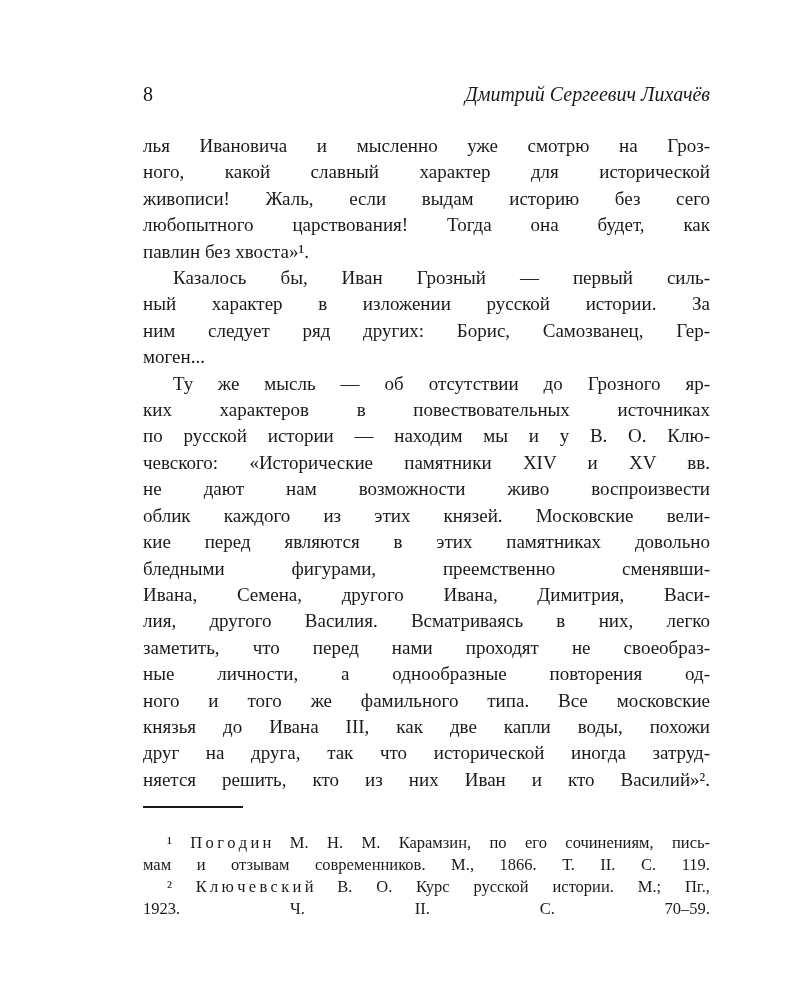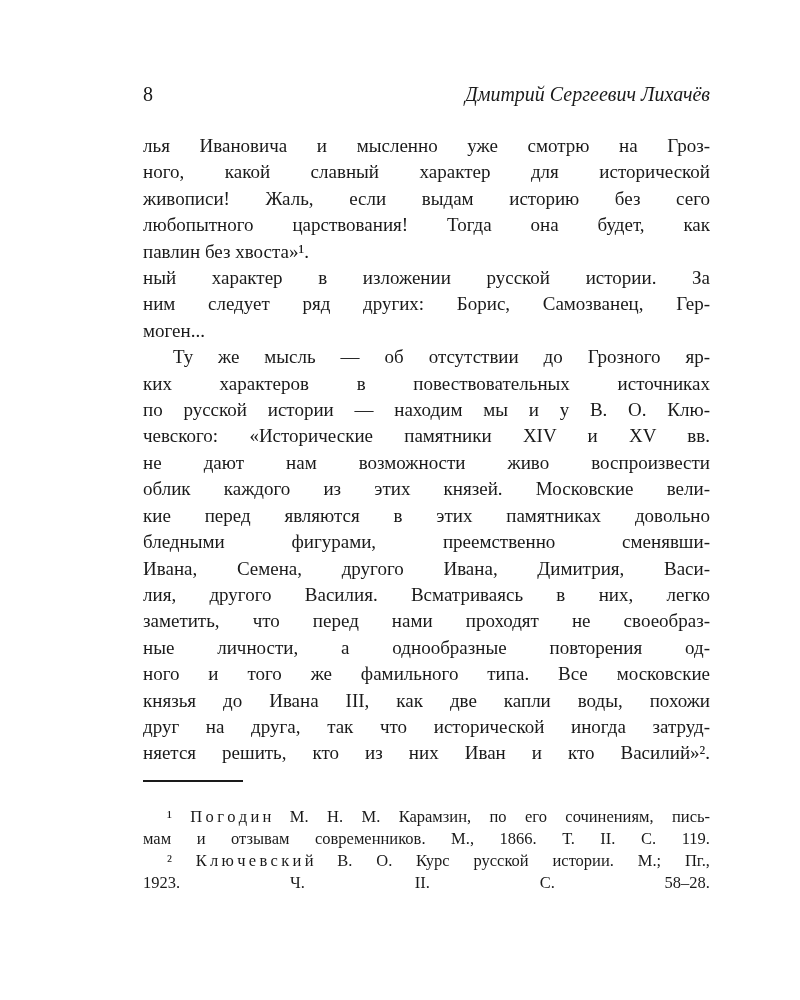--- a/index.html
+++ b/index.html
@@ -58,20 +58,21 @@
     <span class="pagenum">8</span>
     <span class="runhead">Дмитрий Сергеевич Лихачёв</span>
   </header>
 
   <main class="bodytext" id="bodytext">
       <div class="line">лья Ивановича и мысленно уже смотрю на Гроз-</div>
       <div class="line">ного, какой славный характер для исторической</div>
       <div class="line">живописи! Жаль, если выдам историю без сего</div>
       <div class="line">любопытного царствования! Тогда она будет, как</div>
       <div class="line noj">павлин без хвоста»¹.</div>
+      <div class="line indent">Казалось бы, Иван Грозный — первый силь-</div>
       <div class="line">ный характер в изложении русской истории. За</div>
       <div class="line">ним следует ряд других: Борис, Самозванец, Гер-</div>
       <div class="line noj">моген...</div>
       <div class="line indent">Ту же мысль — об отсутствии до Грозного яр-</div>
       <div class="line">ких характеров в повествовательных источниках</div>
       <div class="line">по русской истории — находим мы и у В. О. Клю-</div>
       <div class="line">чевского: «Исторические памятники XIV и XV вв.</div>
       <div class="line">не дают нам возможности живо воспроизвести</div>
       <div class="line">облик каждого из этих князей. Московские вели-</div>
       <div class="line">кие перед являются в этих памятниках довольно</div>
@@ -85,16 +86,16 @@
       <div class="line">друг на друга, так что исторической иногда затруд-</div>
       <div class="line">няется решить, кто из них Иван и кто Василий»².</div>
     </main>
 
   <div class="footnote-rule"></div>
 
   <section class="footnotes" id="footnotes">
       <div class="line indent">¹ П о г о д и н М. Н. М. Карамзин, по его сочинениям, пись-</div>
       <div class="line noj">мам и отзывам современников. М., 1866. Т. II. С. 119.</div>
       <div class="line indent">² К л ю ч е в с к и й В. О. Курс русской истории. М.; Пг.,</div>
-      <div class="line noj">1923. Ч. II. С. 58–28.</div>
+      <div class="line noj">1923. Ч. II. С. 70–59.</div>
     </section>
 
 </div>
 
 </body></html>

